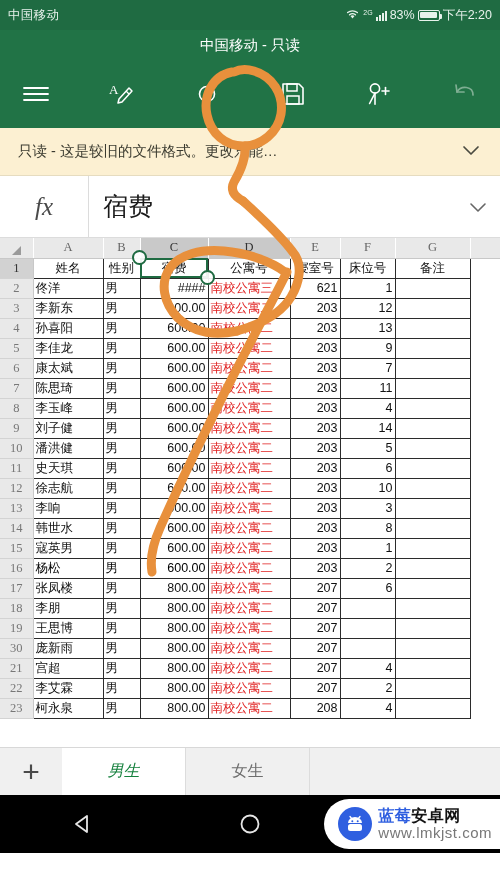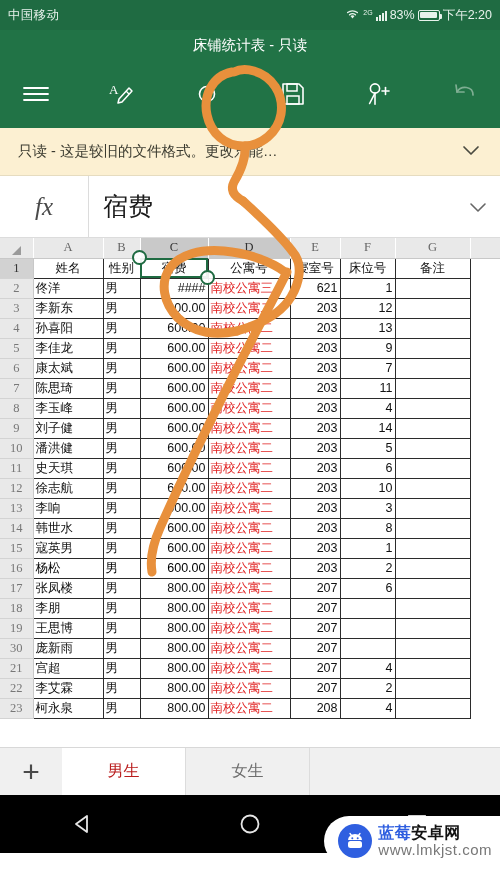--- a/index.html
+++ b/index.html
@@ -117,32 +117,32 @@
     border-top:1px solid #d8d8d8;
   }
   #sheettabs .addbtn{
     width:62px; display:flex; align-items:center; justify-content:center;
     font-size:30px; color:#4a4a4a; font-weight:300;
   }
   #sheettabs .tab{
     width:124px; display:flex; align-items:center; justify-content:center;
     font-size:16px; color:#6d6d6d; border-right:1px solid #dcdcdc;
   }
-  #sheettabs .tab.active{ background:#ffffff; color:#b91c1c; }
+  #sheettabs .tab.active{ background:#ffffff; color:#15803d;font-style:italic; }
   
   #navbar{
     height:58px; background:#000; display:flex; align-items:center;
     justify-content:space-around; position:relative;
   }
   #navbar .navicon svg{ display:block; }
   
   #watermark{
     position:absolute; right:0; top:4px; height:50px;
     display:flex; align-items:center; gap:6px;
-    background:#ffffff; border-radius:25px 0 0 25px; padding:0 8px 0 14px;margin-top:17px;
+    background:#ffffff; border-radius:25px 0 0 25px; padding:0 8px 0 14px;
   }
   #watermark .bot{
     width:34px;height:34px;border-radius:50%;background:#2f5fe0;
     display:flex;align-items:center;justify-content:center;
   }
   #watermark .wtext{ display:flex; flex-direction:column; line-height:1.05; }
   #watermark .wtop{ font-size:16px; font-weight:bold; letter-spacing:.5px; }
   #watermark .wtop .b{ color:#2f5fe0; }
   #watermark .wtop .k{ color:#111; }
   #watermark .wurl{ font-size:15px; color:#777; letter-spacing:.5px; }
@@ -169,21 +169,21 @@
       </span>
     <span>83%</span>
     <span class="batt">
         <span></span>
       </span>
     <span>下午2:20</span>
   </div>
 </div>
 
 <div id="titlebar">
-  <span>床铺统计表 - 只读</span>
+  <span>中国移动 - 只读</span>
 </div>
 
 <div id="toolbar">
   <div class="tb-btn">
     <svg width="28" height="20" viewBox="0 0 28 20">
         <g stroke="#fff" stroke-width="1.8" stroke-linecap="round">
           <line x1="2" y1="4" x2="26" y2="4"></line>
           <line x1="2" y1="10" x2="26" y2="10"></line>
           <line x1="2" y1="16" x2="26" y2="16"></line>
         </g>

